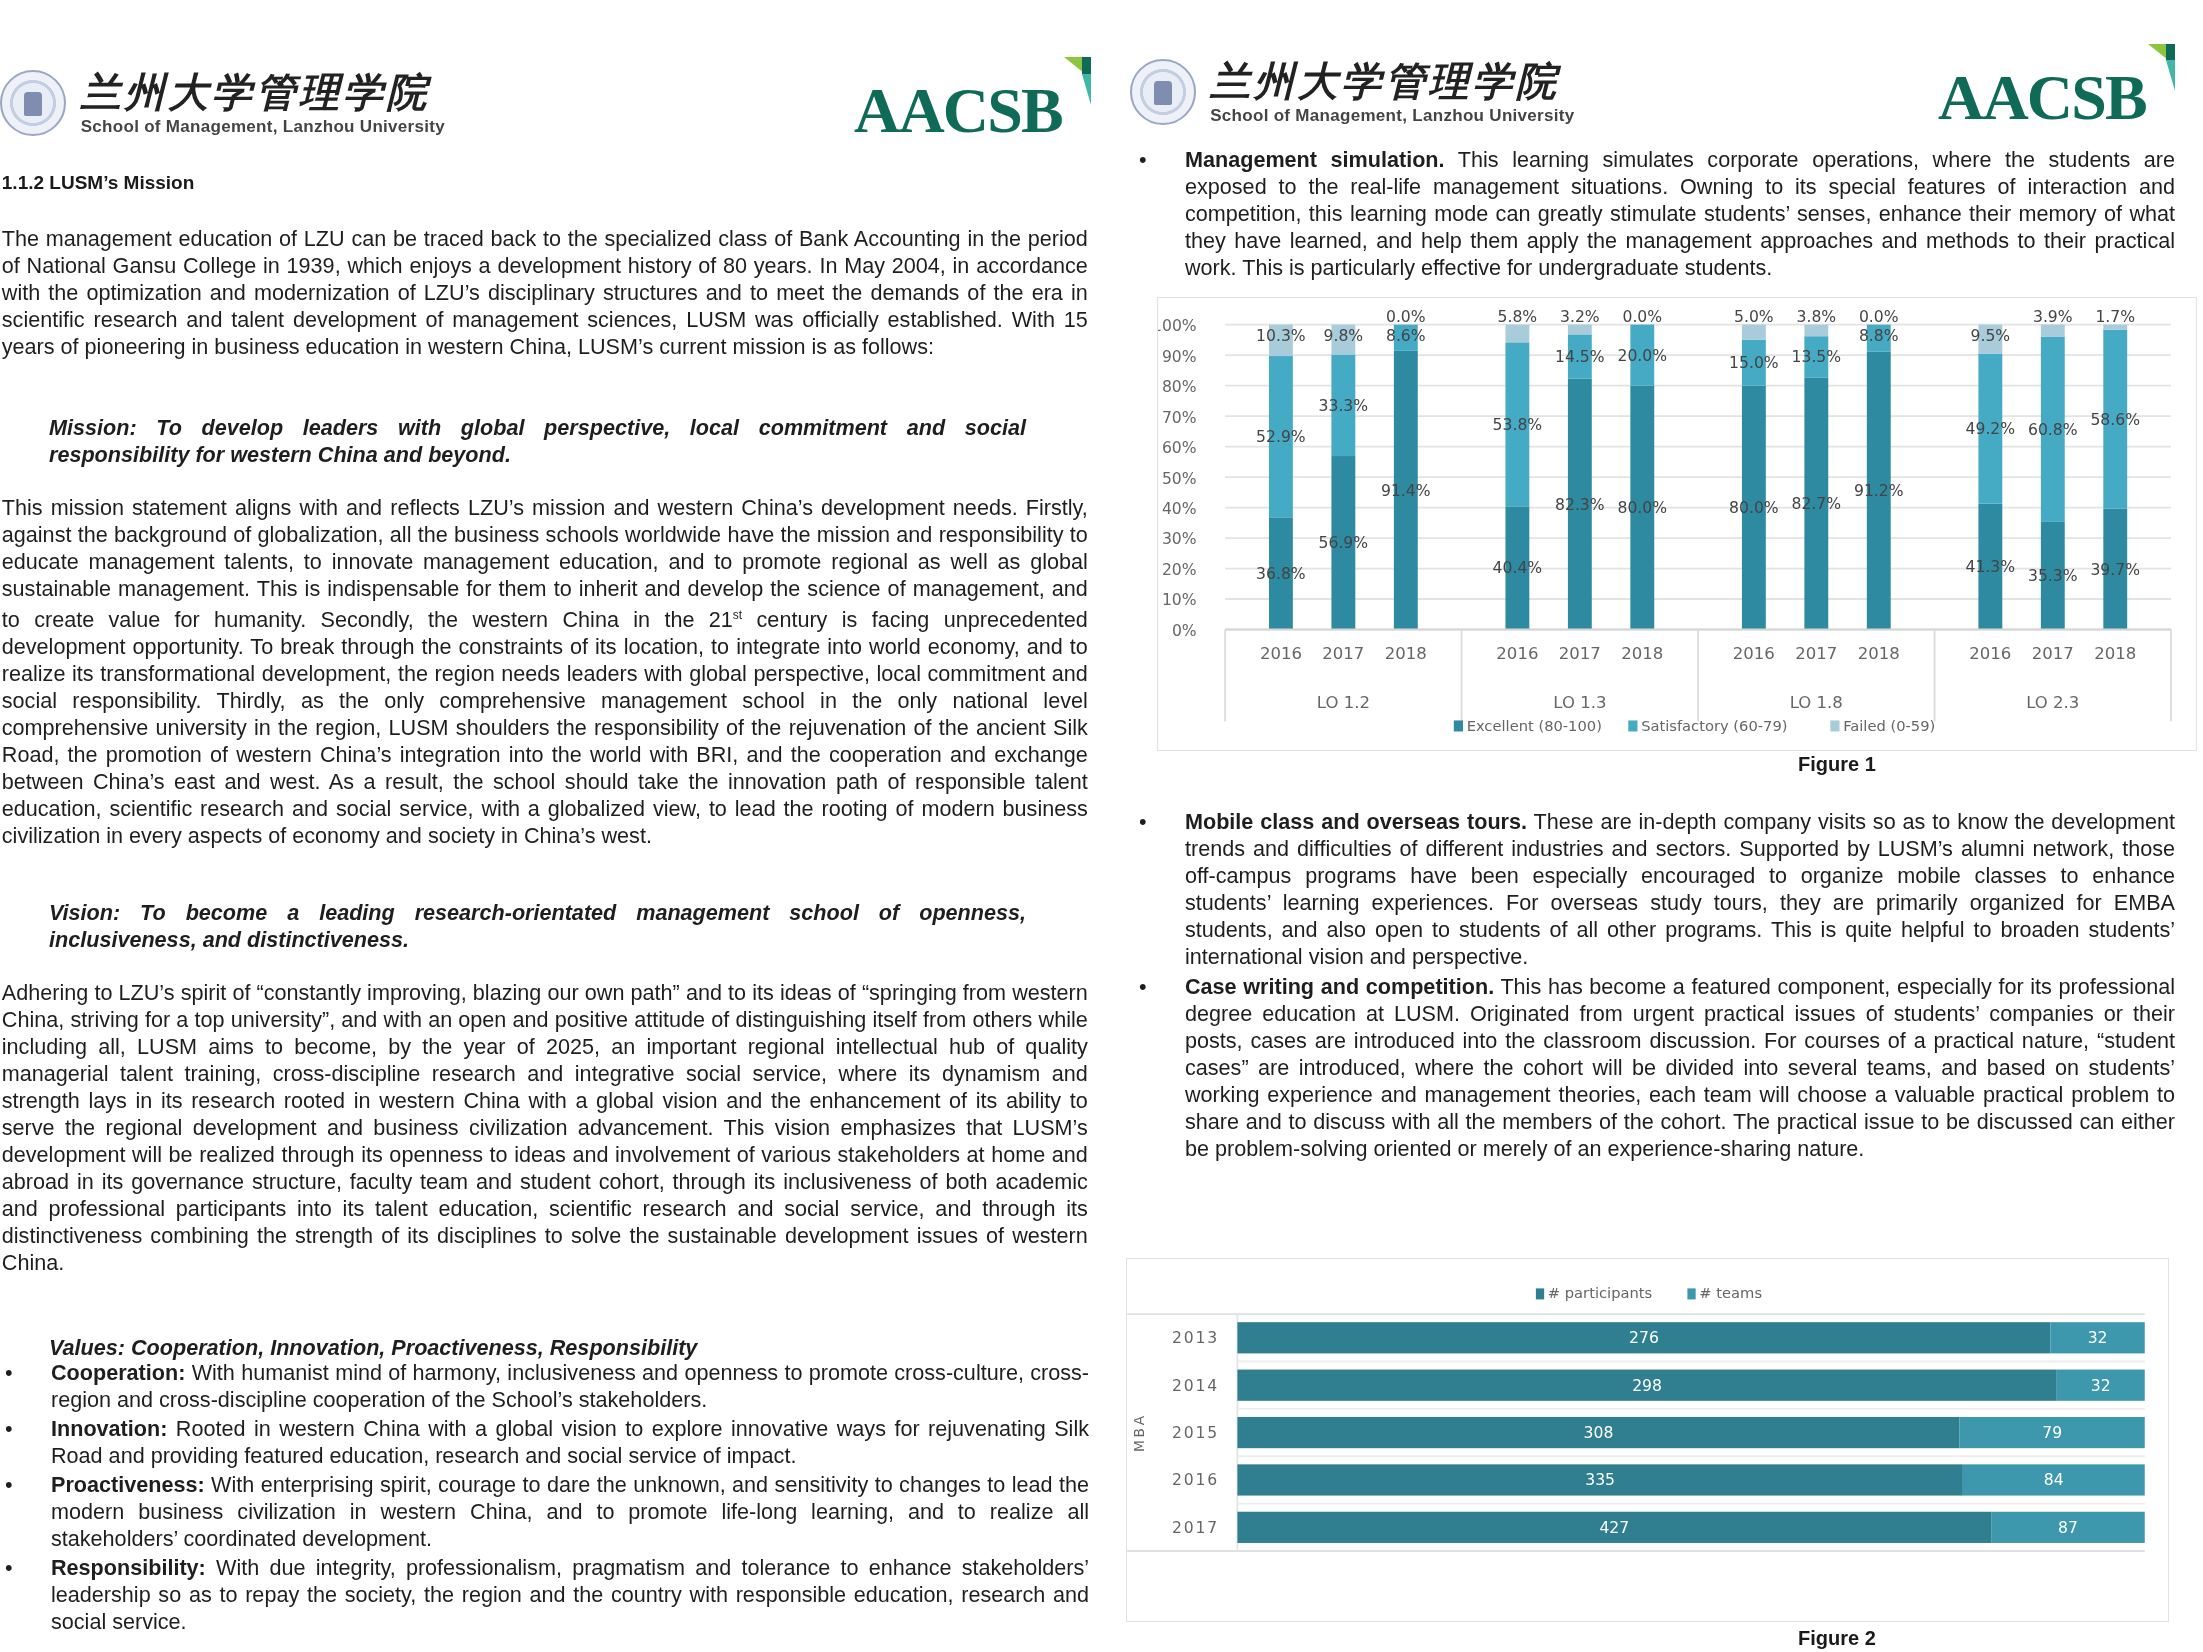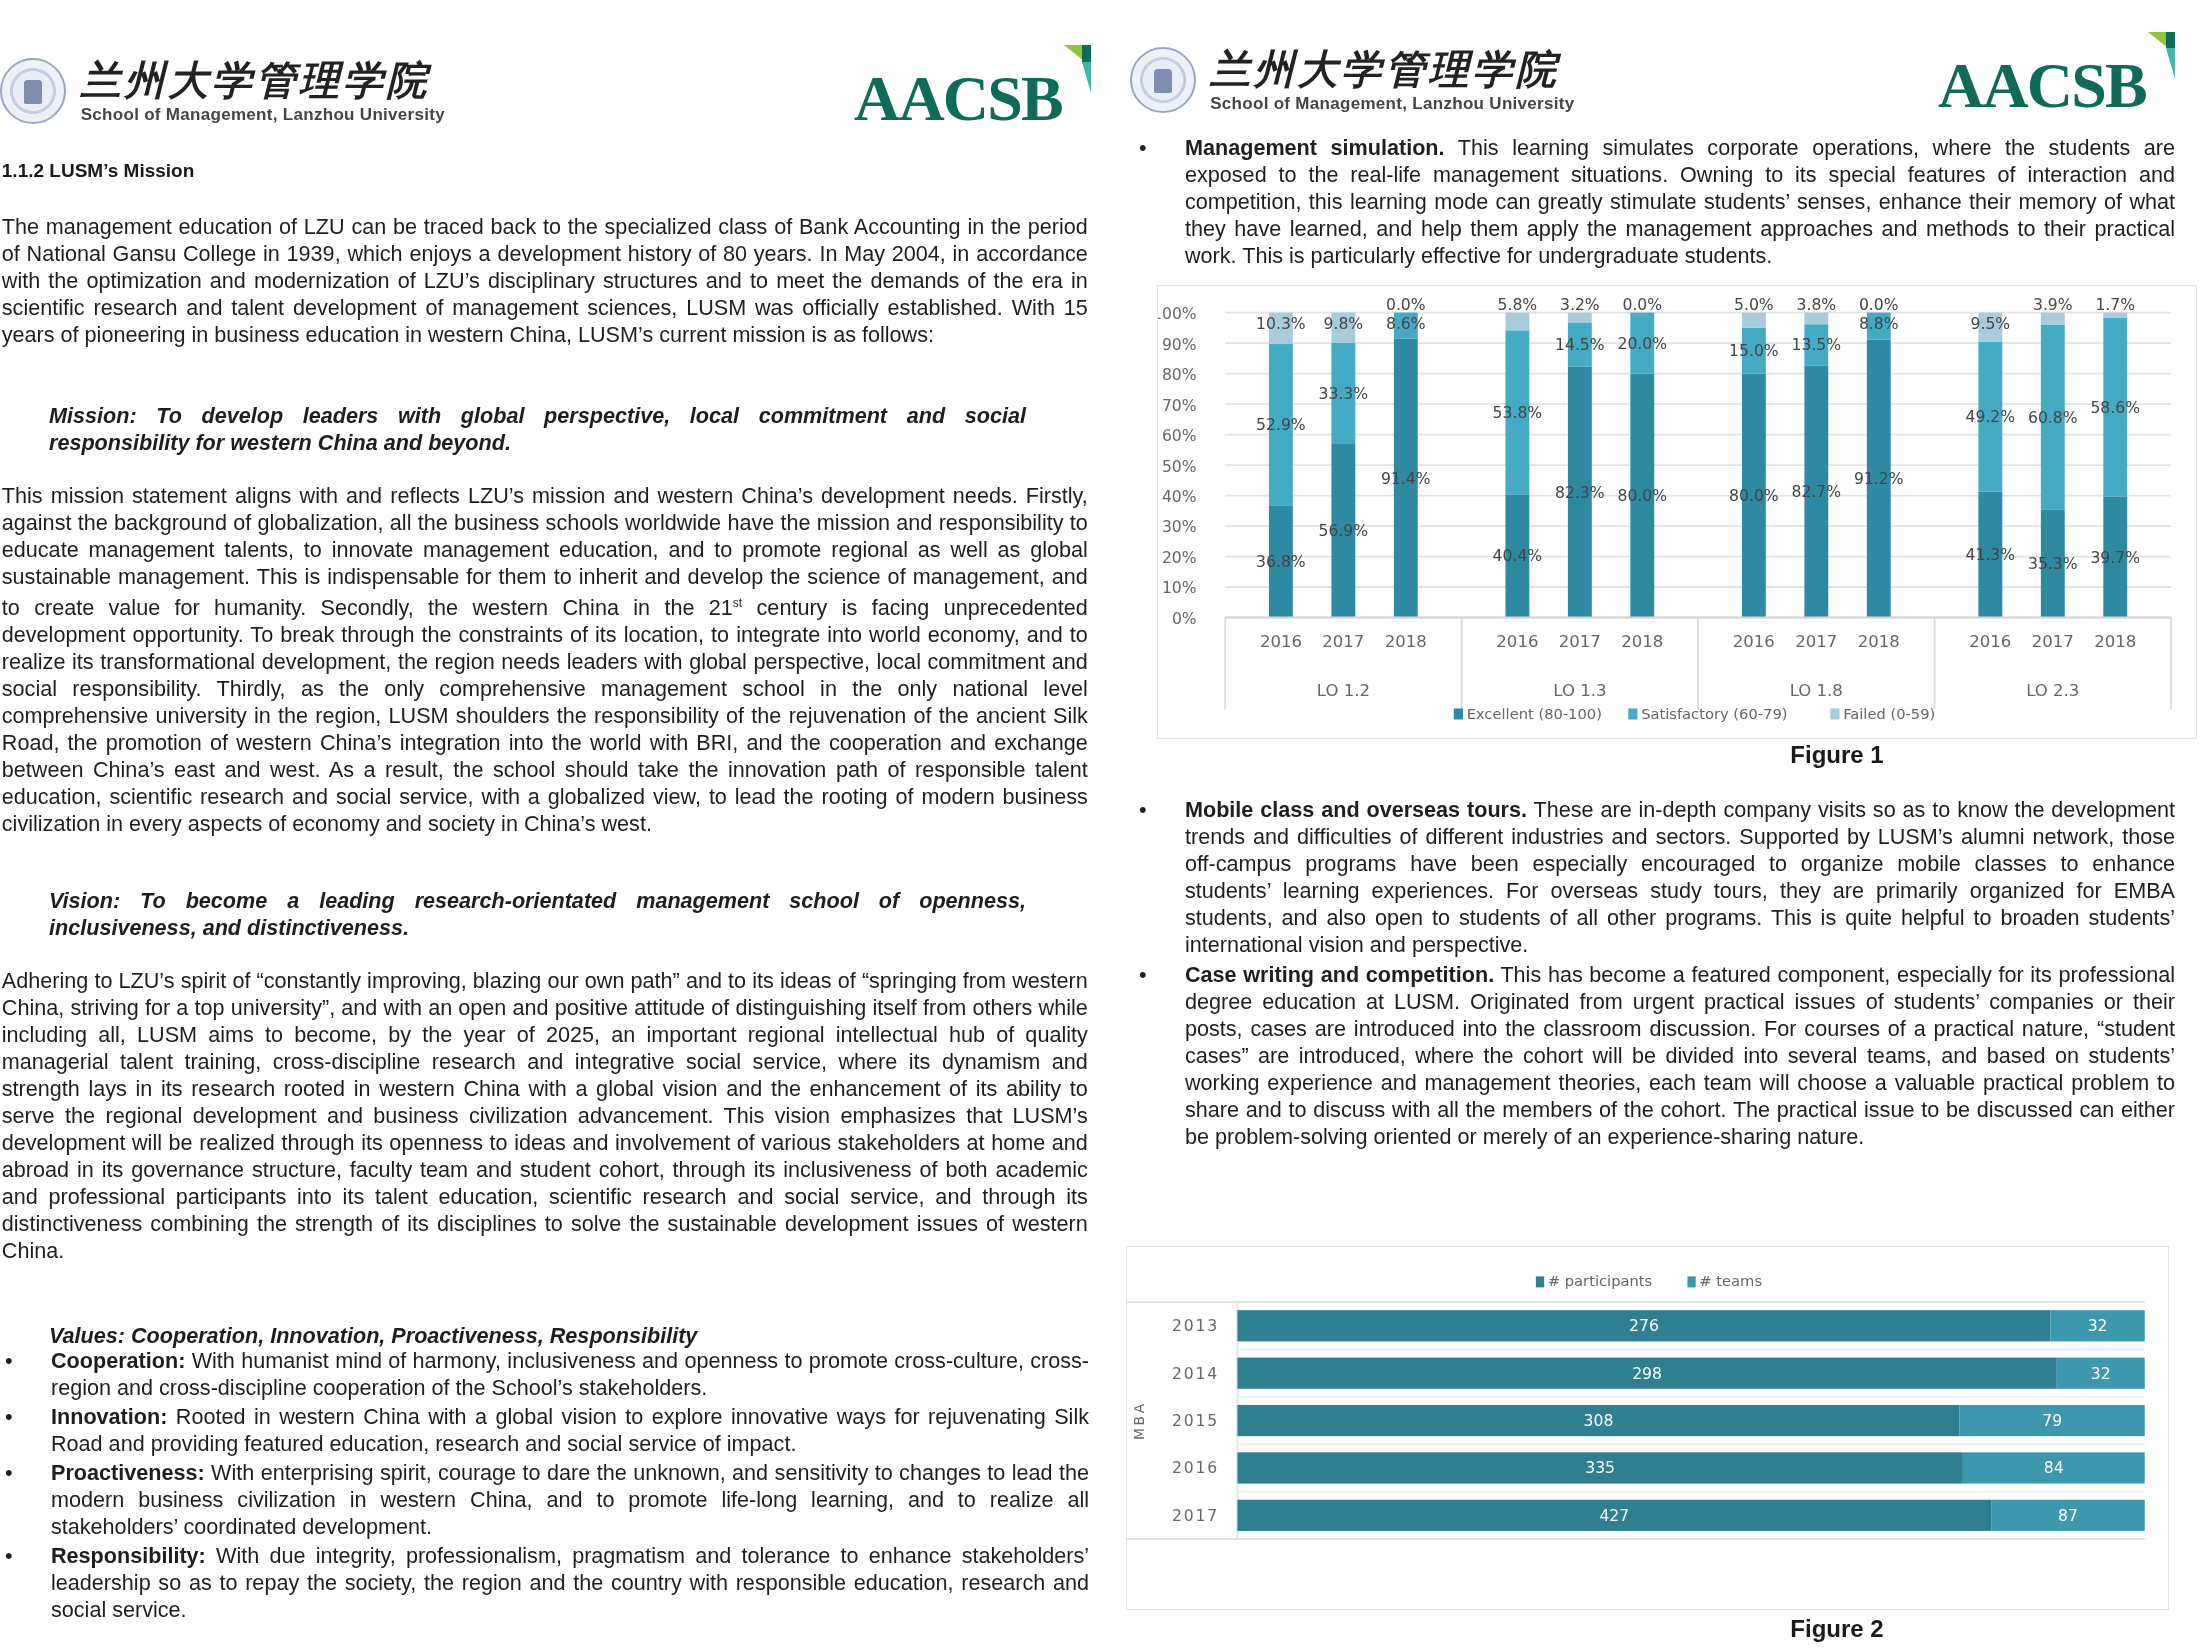--- a/index.html
+++ b/index.html
@@ -1,18 +1,18 @@
 <!DOCTYPE html>
 <html style="font-size:14.7px"><head>
 <meta charset="utf-8">
 <style>
   html, body { margin:0; padding:0; background:#ffffff; }
   body { width:2204px; height:1653px; position:relative; overflow:hidden;
          font-family:"Liberation Sans", sans-serif; color:#1a1a1a; }
-  .page { position:absolute; top:4px; height:1542px; }
+  .page { position:absolute; top:16px; height:1542px; }
   #page-left { left:0; width:1102px; }
   #page-right { left:1102px; width:1102px; }
 
   
   .lzu-logo { position:absolute; top:53px; display:flex; align-items:center; }
   #page-left .lzu-logo { left:0; }
   #page-right .lzu-logo { left:27.5px; top:42px; }
   .seal { width:66px; height:66px; border-radius:50%; border:2.8px solid #9aa7c4;
           background:radial-gradient(circle,#e9edf5 0 45%,#c5cde0 46% 52%,#eef1f7 53%);
           box-sizing:border-box; position:relative; }
@@ -34,21 +34,21 @@
   .aacsb-mark .m3 { position:absolute; left:18.4px; top:16.5px; width:0; height:0;
           border-right:9.2px solid #3fb8a5; border-bottom:31px solid transparent; }
 
   
   .txt { position:absolute; font-size:21.6px; line-height:27px; text-align:justify; color:#1e1e1e; }
   .h3 { position:absolute; left:1.8px; top:156px; font-size:19px; font-weight:bold; }
   .stmt { font-weight:bold; font-style:italic; }
   .bul { position:absolute; font-size:21.6px; line-height:27px; text-align:justify; color:#1e1e1e; }
   .bul .dot { position:absolute; left:-46px; top:0; }
   .bul b { font-weight:bold; }
-  .fig-caption { position:absolute; font-size:24px; font-weight:bold; text-align:center; width:184px; }
+  .fig-caption { position:absolute; font-size:20px; font-weight:bold; text-align:center; width:184px; }
 
   
   .chart-frame { position:absolute; border:1.8px solid #e2e2e2; background:#fff; box-sizing:border-box; }
   svg text { font-family:"DejaVu Sans", sans-serif; }
 </style>
 </head>
 <body>
 
 <div class="page" id="page-left">
   <div class="lzu-logo">

